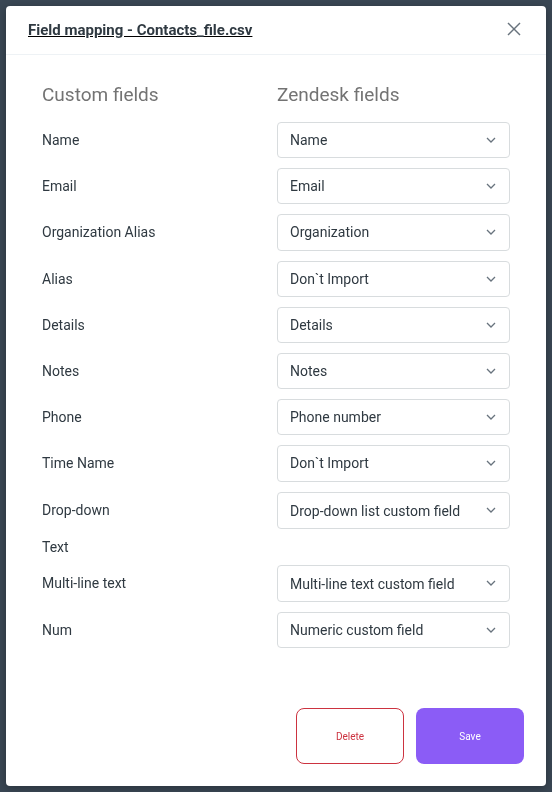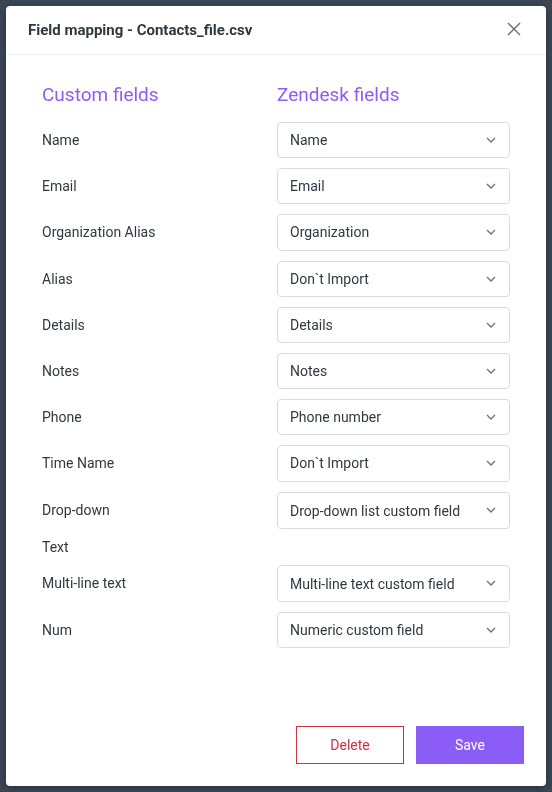--- a/index.html
+++ b/index.html
@@ -21,20 +21,21 @@
       display: flex;
       flex-direction: column;
       box-shadow: 0 2px 10px rgba(0,0,0,0.3);
     }
     .modal-header {
       display: flex;
       align-items: center;
       justify-content: space-between;
       padding: 14px 22px 14px 22px;
       border-bottom: 1px solid #eef2f5;
+      text-decoration: underline;
     }
     .modal-title {
       font-size: 15px;
       font-weight: 700;
       color: #2f3941;
     }
     .close-btn {
       cursor: pointer;
       color: #68737d;
       width: 20px;
@@ -59,21 +60,21 @@
     .modal-body::-webkit-scrollbar-thumb {
       background: #c2c8cc;
       border-radius: 5px;
     }
     .columns-header {
       display: flex;
       margin-bottom: 16px;
     }
     .col-head {
       font-size: 19px;
-      color: #8b5cf6;
+      color: #737373;
       font-weight: 400;
     }
     .col-left { width: 235px; }
     .col-right { flex: 1; }
     .row {
       display: flex;
       align-items: center;
       margin-bottom: 10px;
     }
     .label {
@@ -108,23 +109,23 @@
     }
     .chev svg { width: 12px; height: 12px; }
     .modal-footer {
       display: flex;
       justify-content: flex-end;
       gap: 12px;
       padding: 18px 22px 22px 22px;
     }
     .btn {
       min-width: 108px;
-      height: 38px;
-      border-radius: 0;
-      font-size: 14px;
+      height: 56px;
+      border-radius: 8px;
+      font-size: 10px;
       font-weight: 400;
       cursor: pointer;
       display: flex;
       align-items: center;
       justify-content: center;
       border: 1px solid transparent;
     }
     .btn-delete {
       background: #fff;
       border-color: #cc3340;

